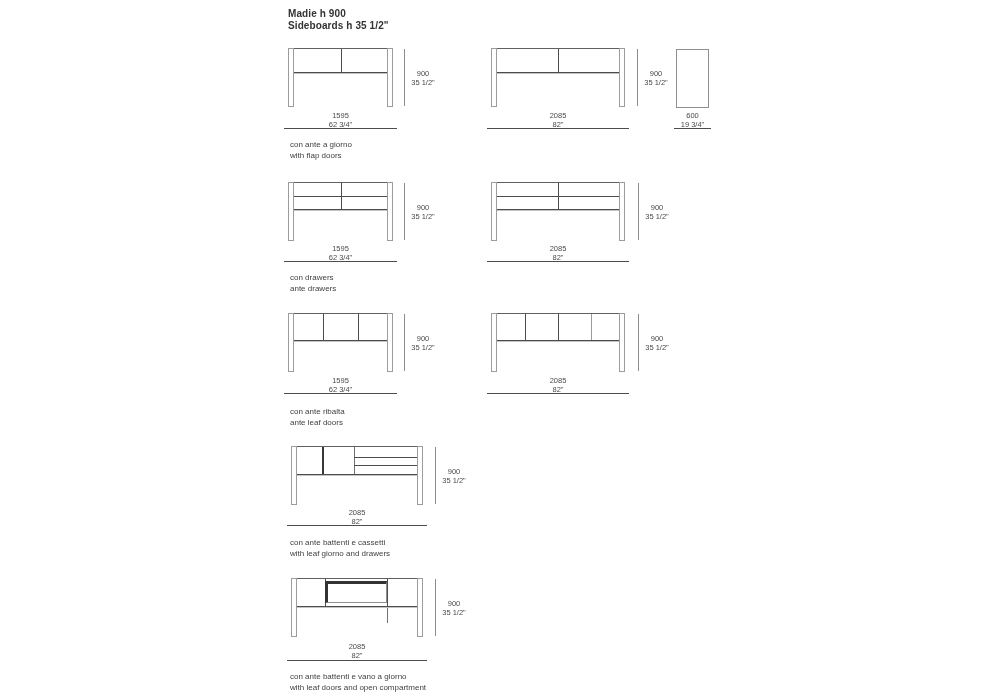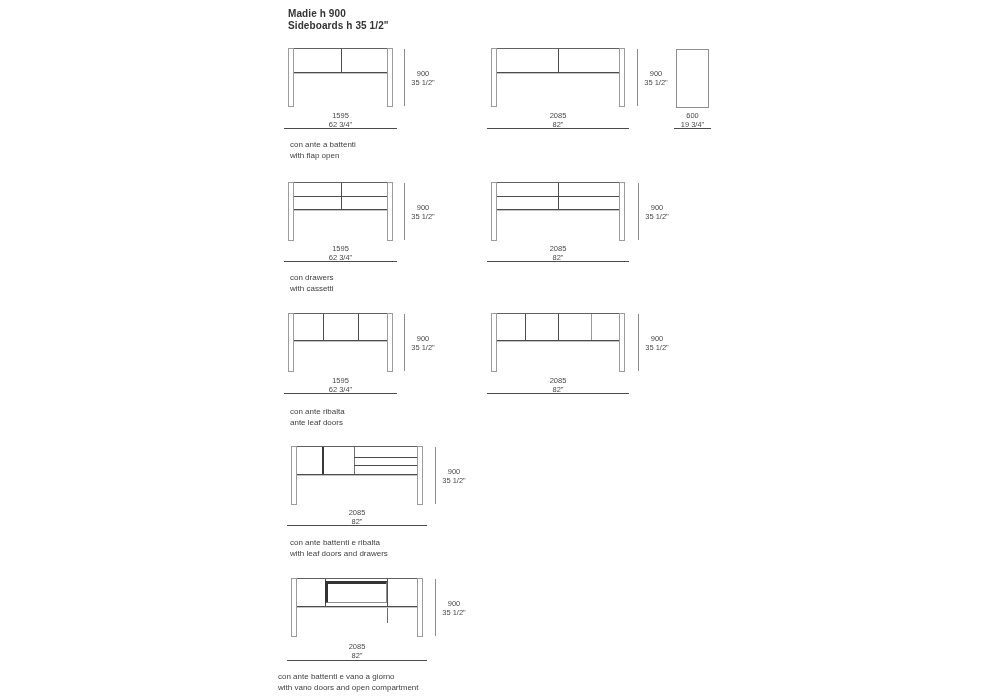--- a/index.html
+++ b/index.html
@@ -76,22 +76,22 @@
     <div>82"</div>
   </div>
   <div class="wdim-line" style="left:487px;top:128px;width:142px;"></div>
   <div class="dim" style="left:671px;top:112px;width:43px;">
     <div>600</div>
     <div>19 3/4"</div>
   </div>
   <div class="wdim-line" style="left:674px;top:128px;width:37px;"></div>
 
   <div class="caption" style="left:290px;top:139px;">
-    <div>con ante a battenti</div>
-    <div>with flap open</div>
+    <div>con ante a giorno</div>
+    <div>with flap doors</div>
   </div>
 
   <div class="drawing" style="left:288px;top:182px;width:105px;height:59px;">
     <div class="body" style="height:28px;">
       <div class="under"></div>
       <div class="vdiv" style="left:50%;"></div>
       <div class="hdiv" style="left:0;right:0;top:13px;"></div>
     </div>
     <div class="leg leg-l"></div>
     <div class="leg leg-r"></div>
@@ -123,21 +123,21 @@
   </div>
   <div class="wdim-line" style="left:284px;top:261px;width:113px;"></div>
   <div class="dim" style="left:491px;top:245px;width:134px;">
     <div>2085</div>
     <div>82"</div>
   </div>
   <div class="wdim-line" style="left:487px;top:261px;width:142px;"></div>
 
   <div class="caption" style="left:290px;top:272px;">
     <div>con drawers</div>
-    <div>with cassetti</div>
+    <div>ante drawers</div>
   </div>
 
   <div class="drawing" style="left:288px;top:313px;width:105px;height:59px;">
     <div class="body" style="height:28px;">
       <div class="under"></div>
       <div class="vdiv" style="left:33.3%;"></div>
       <div class="vdiv" style="left:66.6%;"></div>
     </div>
     <div class="leg leg-l"></div>
     <div class="leg leg-r"></div>
@@ -198,22 +198,22 @@
     <div>35 1/2"</div>
   </div>
 
   <div class="dim" style="left:291px;top:509px;width:132px;">
     <div>2085</div>
     <div>82"</div>
   </div>
   <div class="wdim-line" style="left:287px;top:525px;width:140px;"></div>
 
   <div class="caption" style="left:290px;top:537px;">
-    <div>con ante battenti e ribalta</div>
-    <div>with leaf doors and drawers</div>
+    <div>con ante battenti e cassetti</div>
+    <div>with leaf giorno and drawers</div>
   </div>
 
   <div class="drawing" style="left:291px;top:578px;width:132px;height:59px;">
     <div class="body" style="height:29px;">
       <div class="under"></div>
       <div class="vdiv" style="left:25%;"></div>
       <div class="vdiv" style="left:73%;"></div>
       <div class="box" style="left:25%;right:27%;top:2px;bottom:3px;"></div>
     </div>
     <div class="below-line" style="left:73%;top:30px;height:15px;"></div>
@@ -226,18 +226,18 @@
     <div>900</div>
     <div>35 1/2"</div>
   </div>
 
   <div class="dim" style="left:291px;top:643px;width:132px;">
     <div>2085</div>
     <div>82"</div>
   </div>
   <div class="wdim-line" style="left:287px;top:660px;width:140px;"></div>
 
-  <div class="caption" style="left:278px;top:671px;">
+  <div class="caption" style="left:290px;top:671px;">
     <div>con ante battenti e vano a giorno</div>
-    <div>with vano doors and open compartment</div>
+    <div>with leaf doors and open compartment</div>
   </div>
 
 </div>
 
 </body></html>

